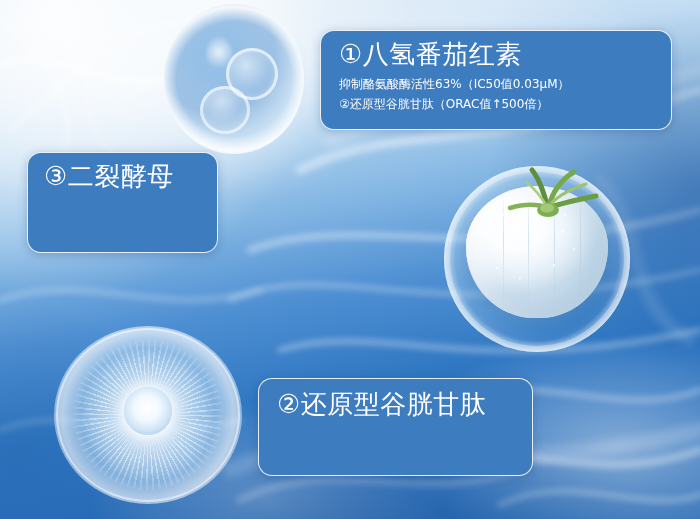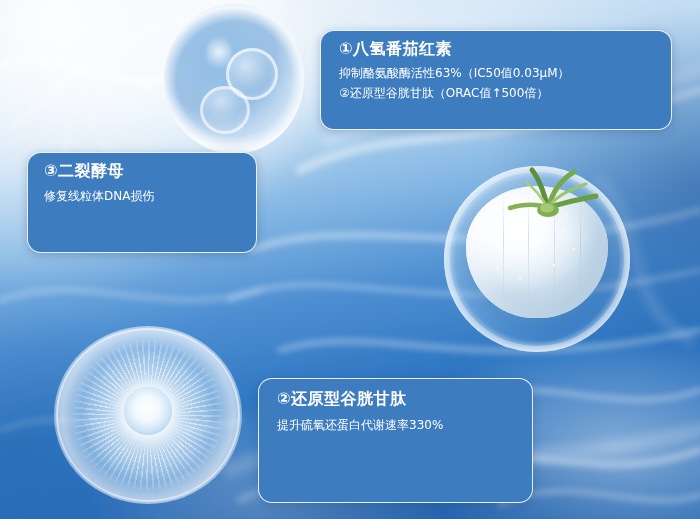--- a/index.html
+++ b/index.html
@@ -161,42 +161,42 @@
   .panel{
     position:absolute;
     background:#3e7cc0;
     border:1.5px solid rgba(255,255,255,.88);
     border-radius:14px;
     box-shadow:0 2px 10px rgba(24,62,110,.28);
     color:#ffffff;
     box-sizing:border-box;
   }
   .panel .panel-title{
-    font-size:16px;
-    font-weight:bold;
+    font-size:26px;
+    font-weight:normal;
     line-height:1.1;
     letter-spacing:.5px;
     white-space:nowrap;
   }
   .panel .panel-line{
     font-size:12px;
     font-weight:normal;
     line-height:1.35;
     white-space:nowrap;
   }
 
   #panel-1{left:320px;top:30px;width:352px;height:100px;padding:9px 0 0 18px;}
   #panel-1 .panel-title{margin-bottom:7px;}
   #panel-1 .panel-line{margin-bottom:4px;}
 
-  #panel-3{left:27px;top:152px;width:230px;height:101px;padding:9px 0 0 16px;}
+  #panel-3{left:27px;top:152px;width:191px;height:101px;padding:9px 0 0 16px;}
   #panel-3 .panel-title{margin-bottom:8px;}
   #panel-3 .panel-line{margin-bottom:5px;}
 
-  #panel-2{left:258px;top:378px;width:275px;height:125px;padding:11px 0 0 18px;}
+  #panel-2{left:258px;top:378px;width:275px;height:98px;padding:11px 0 0 18px;}
   #panel-2 .panel-title{margin-bottom:9px;}
   #panel-2 .panel-line{margin-bottom:5px;}
 </style>
 </head>
 <body>
 
 <div id="stage">
 
   <div class="bg-layer" id="bg-base"></div>
   <div class="bg-layer" id="bg-bloom"></div>
@@ -280,21 +280,19 @@
   </div>
 
   <div class="panel" id="panel-1">
     <div class="panel-title">①八氢番茄红素</div>
     <div class="panel-line">抑制酪氨酸酶活性63%（IC50值0.03μM）</div>
     <div class="panel-line">②还原型谷胱甘肽（ORAC值↑500倍）</div>
   </div>
 
   <div class="panel" id="panel-3">
     <div class="panel-title">③二裂酵母</div>
-    <div class="panel-line">修复线粒体DNA损伤</div>
   </div>
 
   <div class="panel" id="panel-2">
     <div class="panel-title">②还原型谷胱甘肽</div>
-    <div class="panel-line">提升硫氧还蛋白代谢速率330%</div>
   </div>
 
 </div>
 
 </body></html>

